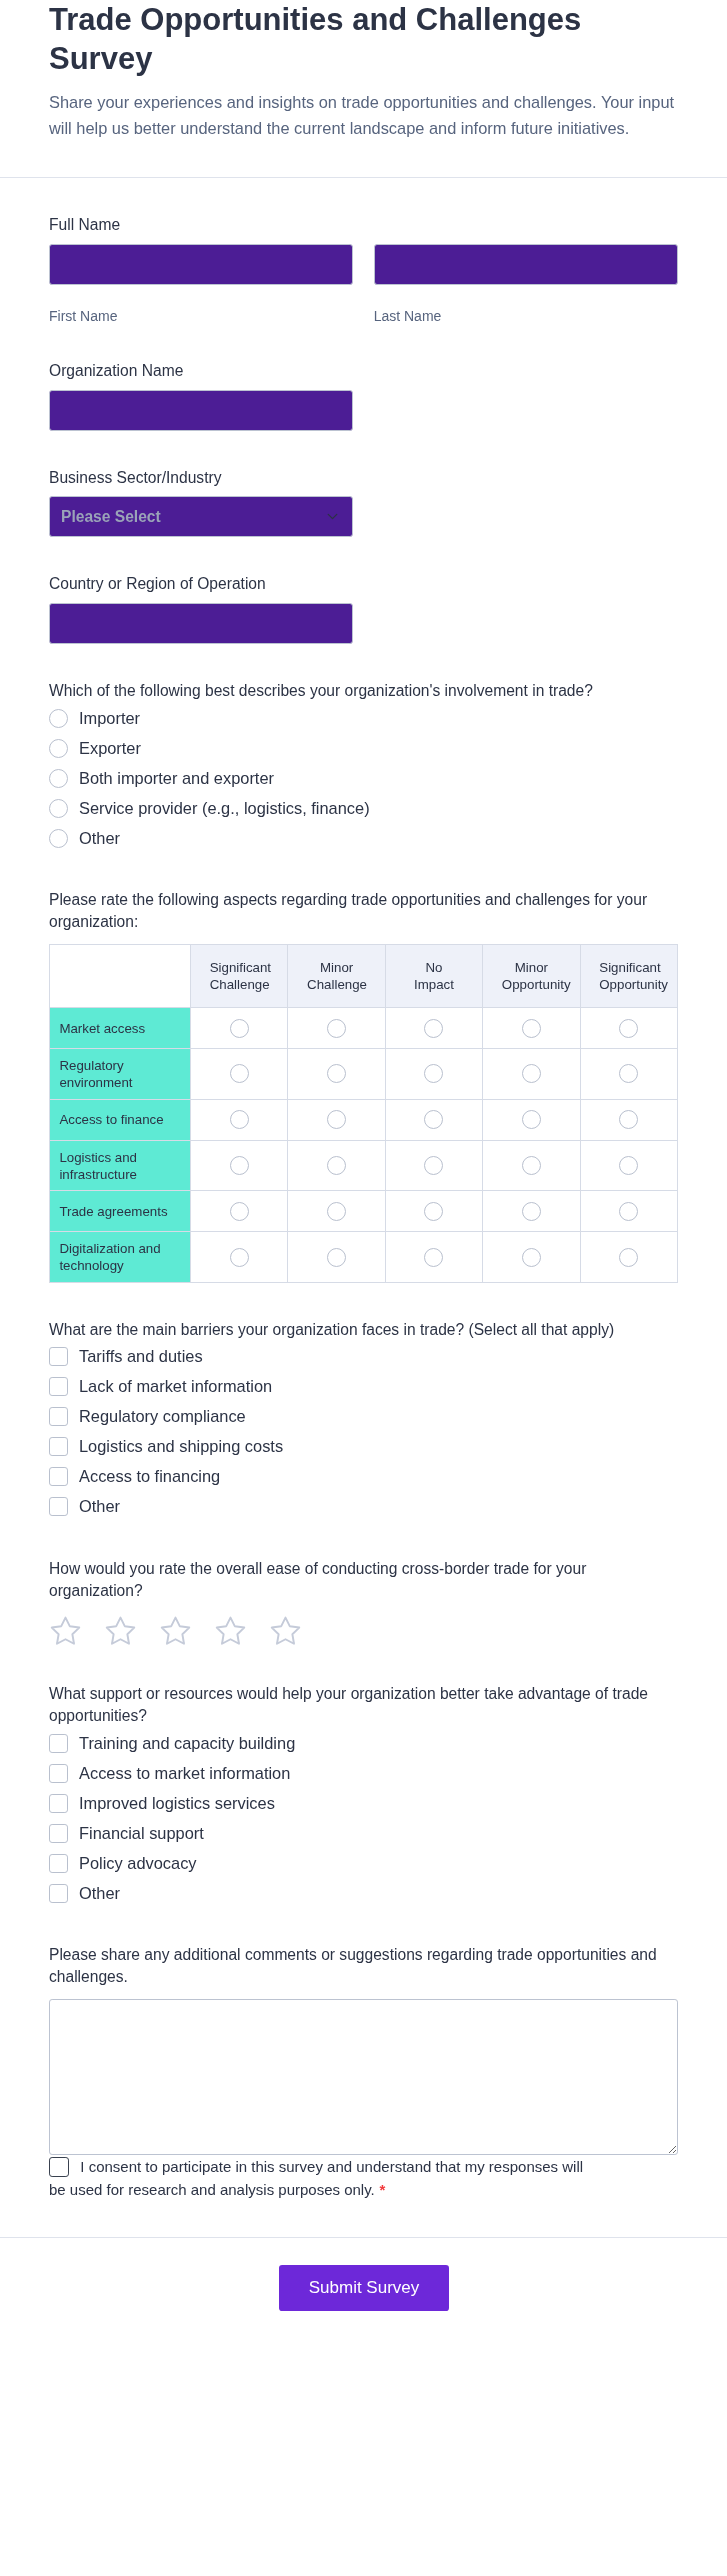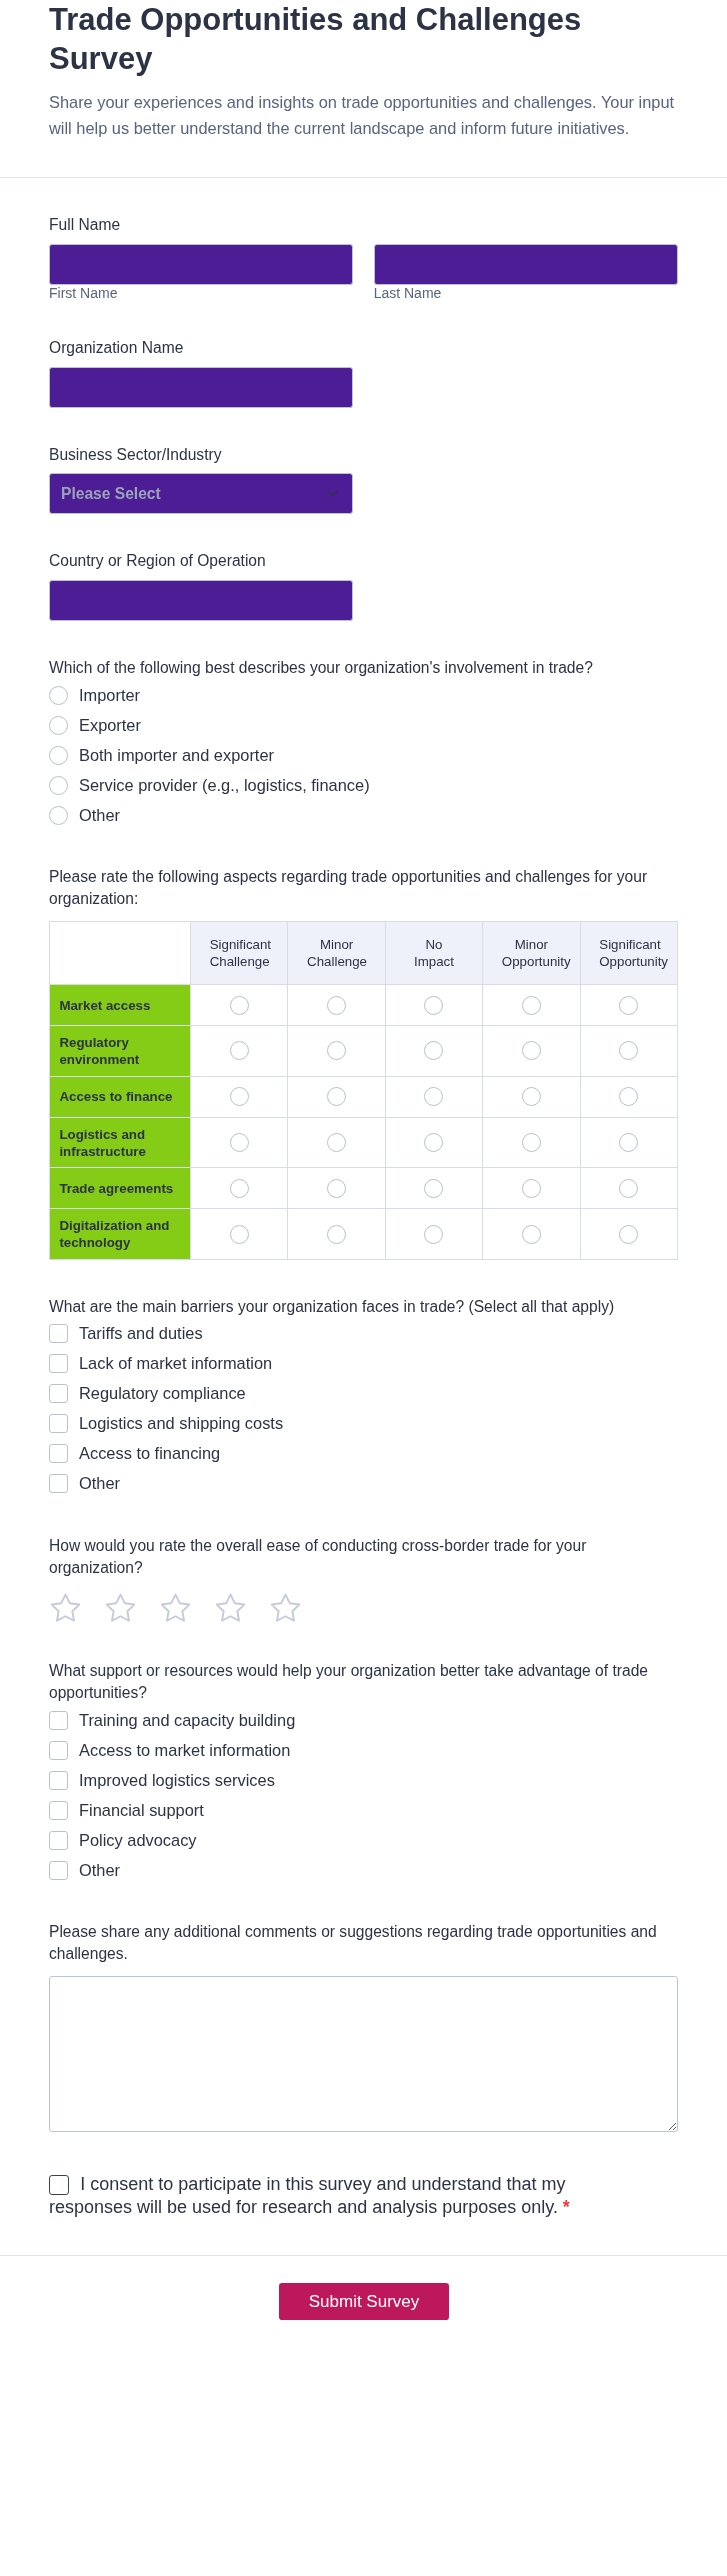--- a/index.html
+++ b/index.html
@@ -53,21 +53,21 @@
     padding: 0 11px;
     font-family: "Liberation Sans", sans-serif;
     outline: none;
     display: block;
     margin-top: 7.8px;
     font-weight: bold;
   }
   .name-row { display: flex; gap: 20.3px; margin-top: 7.8px; max-width: 629px; }
   .name-col { flex: 1; }
   .name-col .control { width: 100%; margin-top: 0; }
-  .sublabel { margin-top: 0; font-size: 14px; color: #57647e; }
+  .sublabel { margin-top: 23px; font-size: 14px; color: #57647e; }
 
   .select-control {
     display: flex;
     align-items: center;
     justify-content: space-between;
     cursor: pointer;
   }
   .placeholder { color: #9aa3b8; font-size: 15.6px; }
   .chevron svg { display: block; }
 
@@ -97,22 +97,22 @@
     font-size: 13.3px;
     color: #2c3345;
     height: 63px;
     vertical-align: middle;
     text-align: center;
     padding: 6.3px 3.1px;
   }
   table.matrix thead th.corner { background: #ffffff; }
   table.matrix thead th span { display: inline-block; max-width: 59px; line-height: 17px; }
   table.matrix tbody th {
-    background: #84cc16;
-    font-weight: 700;
+    background: #5eead4;
+    font-weight: 400;
     font-size: 13.3px;
     text-align: left;
     padding: 7.8px 9.4px;
     color: #2c3345;
     line-height: 17px;
     vertical-align: middle;
   }
   td.m-cell { text-align: center; height: 41px; vertical-align: middle; background: #fff; cursor: pointer; }
   .m-cell .radio { display: inline-block; margin: 0; vertical-align: middle; }
 
@@ -128,43 +128,43 @@
     margin-top: 11px;
     resize: vertical;
     font-family: "Liberation Sans", sans-serif;
     font-size: 15.6px;
     padding: 9.4px 11px;
     outline: none;
     display: block;
     color: #2c3345;
   }
 
-  .consent { margin-top: 41px; font-size: 18px; line-height: 23px; color: #2c3345; max-width: 540px; }
+  .consent { font-size: 15px; line-height: 23px; color: #2c3345; max-width: 540px; }
   .consent-box {
     display: inline-block;
     width: 20.3px; height: 20.3px;
     border: 1.6px solid #39414f;
     border-radius: 3.1px;
     margin-right: 11px;
     vertical-align: -4.7px;
     background: #fff;
     cursor: pointer;
   }
   .required { color: #f23a3c; margin-left: 4.7px; font-weight: 700; }
 
   .submit-row { display: flex; justify-content: center; padding: 26.6px 0 30.5px 0; }
   .submit-btn {
-    background: #be185d;
+    background: #6d28d9;
     color: #ffffff;
     font-size: 17px;
     font-weight: 500;
     border: none;
     border-radius: 3.1px;
     padding: 0 30px;
-    height: 37px;
+    height: 46px;
     font-family: "Liberation Sans", sans-serif;
     cursor: pointer;
   }
 </style>
 </head>
 <body>
 
 <div class="form">
   <div class="inner">
     <h1 class="form-title">Trade Opportunities and Challenges Survey</h1>

